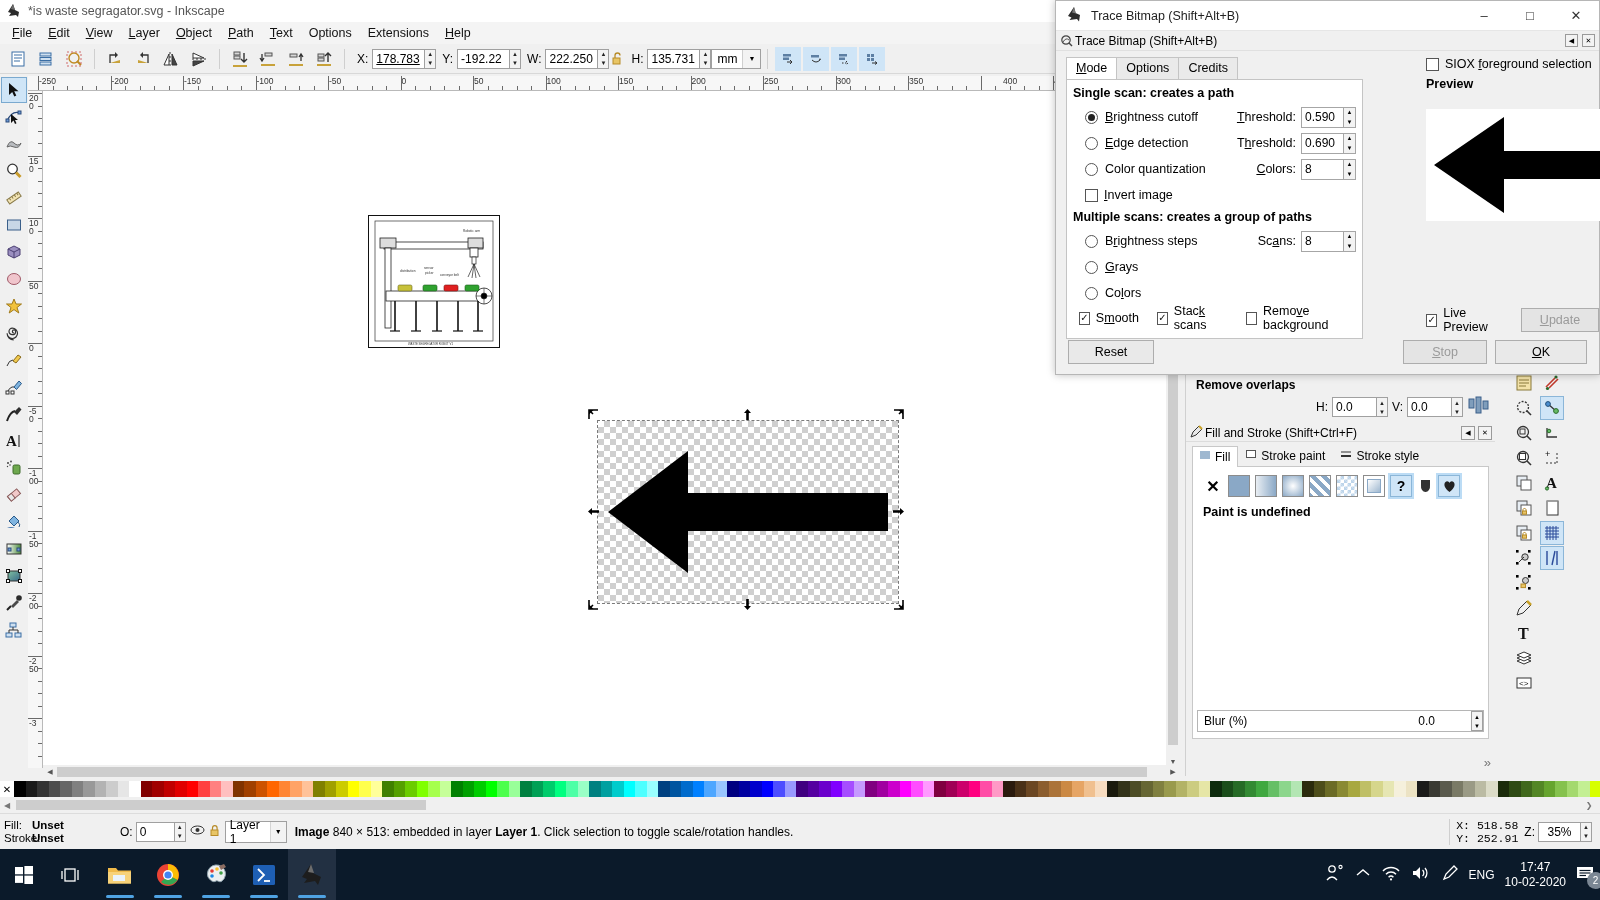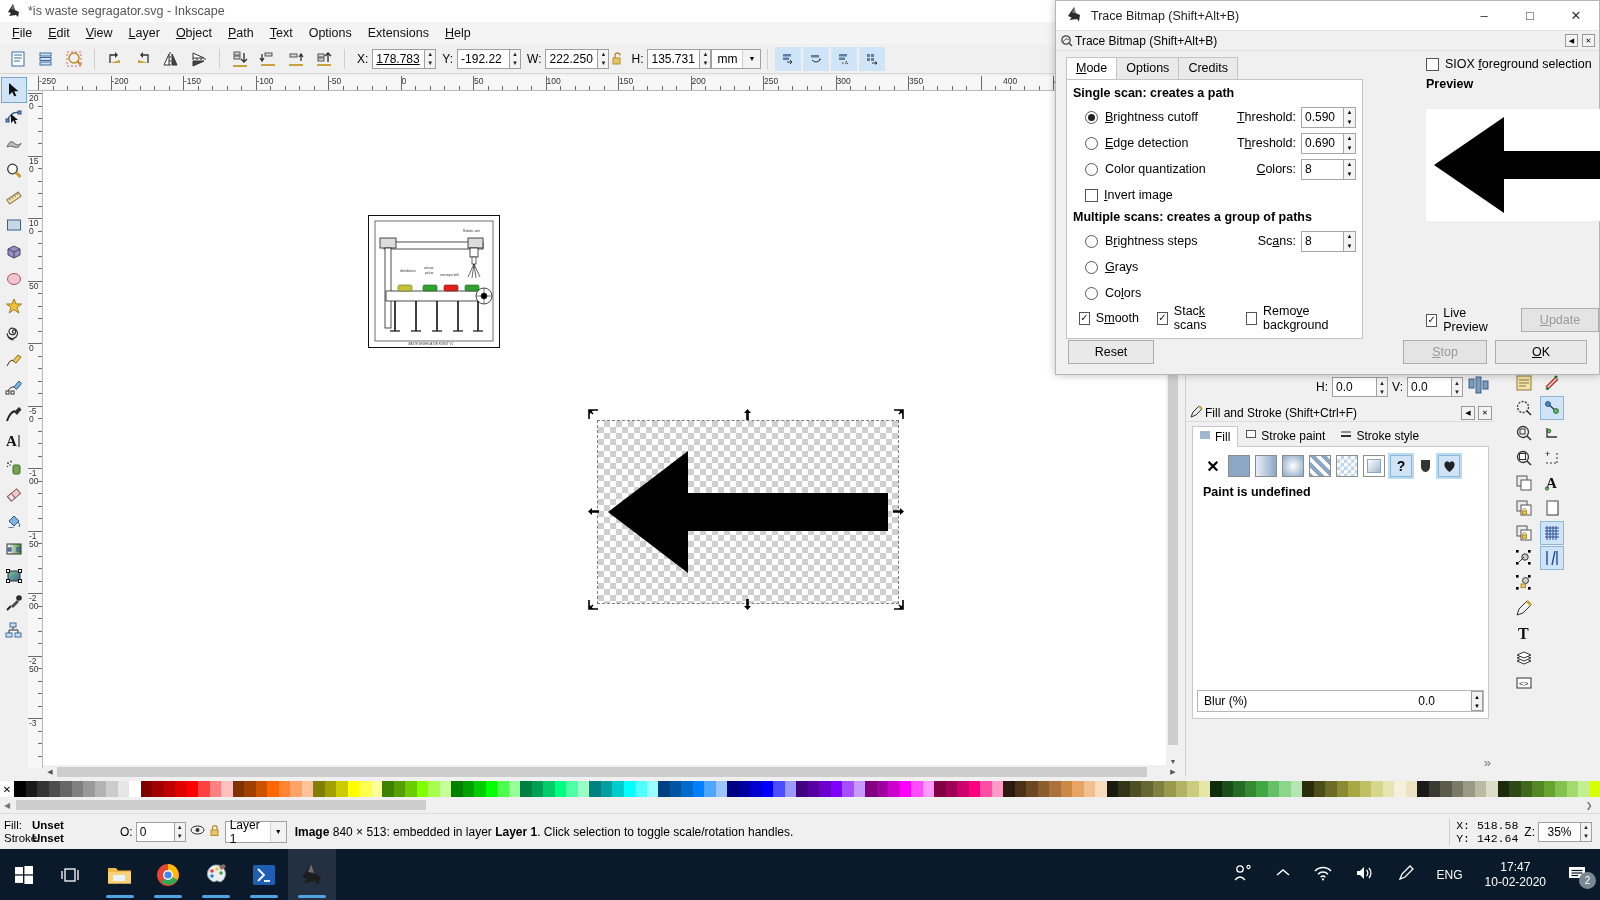--- a/index.html
+++ b/index.html
@@ -147,22 +147,22 @@
   .zoombox { display:flex; align-items:center; gap:3px; margin:0 8px 0 6px; }
 
   
   .taskbar { position:absolute; left:0; top:849px; width:1600px; height:51px;
     background:#0b1a2a; display:flex; align-items:center; }
   .tbitem { width:48px; height:51px; display:flex; align-items:center; justify-content:center;
     position:relative; }
   .tbitem.active { background:#223042; }
   .tbitem .ul { position:absolute; bottom:2px; left:10px; width:28px; height:3px;
     background:#4fa3e3; border-radius:2px; }
-  .tray { margin-left:auto; display:flex; align-items:center; color:#fff; gap:22px;
-    padding-right:10px; font-size:12px; }
+  .tray { margin-left:auto; display:flex; align-items:center; color:#fff; gap:10px;
+    padding-right:2px; font-size:12px; }
   .clock { text-align:center; line-height:15px; font-size:12px; }
 
   
   .tracewin { position:absolute; left:1055px; top:0px; width:545px; height:375px;
     background:#f0f0f0; border:1px solid #b6b6b6; box-shadow:0 0 8px rgba(0,0,0,.25); }
   .tracewin .wtitle { height:30px; background:#fff; display:flex; align-items:center;
     padding-left:10px; border-bottom:1px solid #e6e6e6; }
   .tracewin .wtitle .t { flex:1; font-size:12.5px; color:#222; margin-left:8px;}
   .wbtn { width:46px; height:30px; display:flex; align-items:center; justify-content:center;
     font-size:13px; color:#333; }
@@ -870,20 +870,21 @@
   </div>
   <div class="vscroll">
     <div class="ar">▲</div>
     <div class="thumb"></div>
     <div style="position:absolute;bottom:0" class="ar">▼</div>
   </div>
 
   <div class="dock">
 
     <div style="padding-top:298px">
+      <div class="secthdr">Remove overlaps</div>
       <div style="display:flex;align-items:center;justify-content:flex-end;padding-right:6px;gap:4px;height:26px;">
         <span style="font-size:12px">H:</span>
         <span class="spin">
           <input style="width: 44px;" value="0.0">
           <span class="arrows">
               <i>▲</i>
               <i>▼</i>
             </span>
         </span>
         <span style="font-size:12px">V:</span>
@@ -1340,21 +1341,21 @@
     </span>
     <div class="statusmsg">
       <b>Image</b>
       <span>840 × 513</span><span>: embedded in layer</span>
       <b>Layer 1</b><span>. Click selection to toggle scale/rotation handles.</span>
     </div>
     <div class="coordbox">
       <div><span>X:</span>
         <span>518.58</span></div>
       <div><span>Y:</span>
-        <span>142.64</span></div>
+        <span>252.91</span></div>
     </div>
     <div class="zoombox">
       <span style="font-size:12px">Z:</span>
       <span class="spin">
         <input style="width: 42px; text-align: center;" value="35%">
         <span class="arrows">
             <i>▲</i>
             <i>▼</i>
           </span>
       </span>

